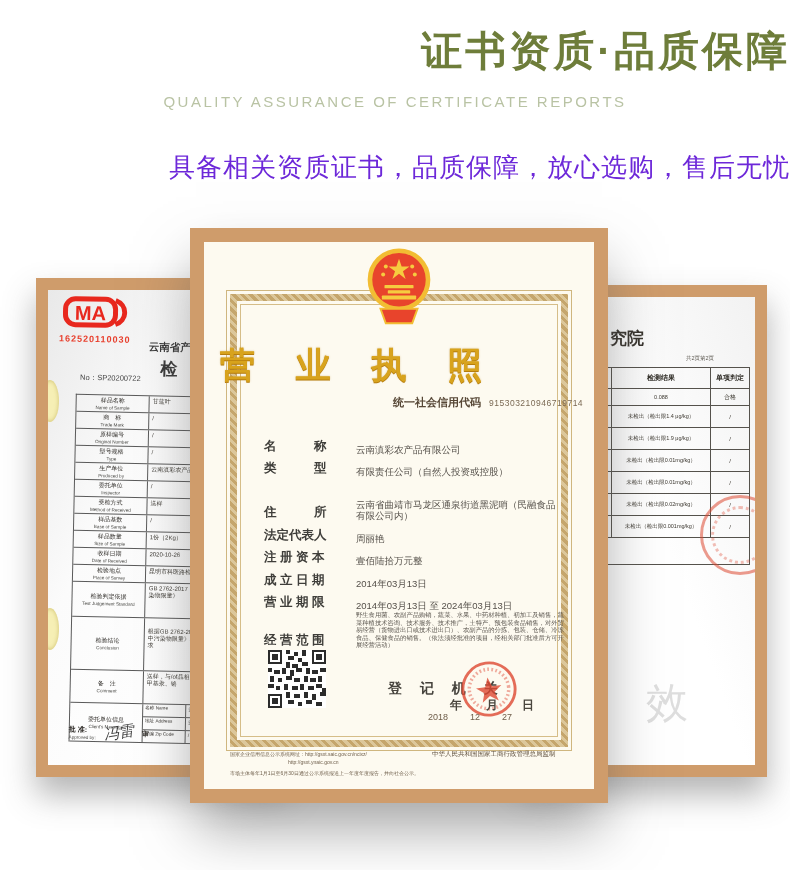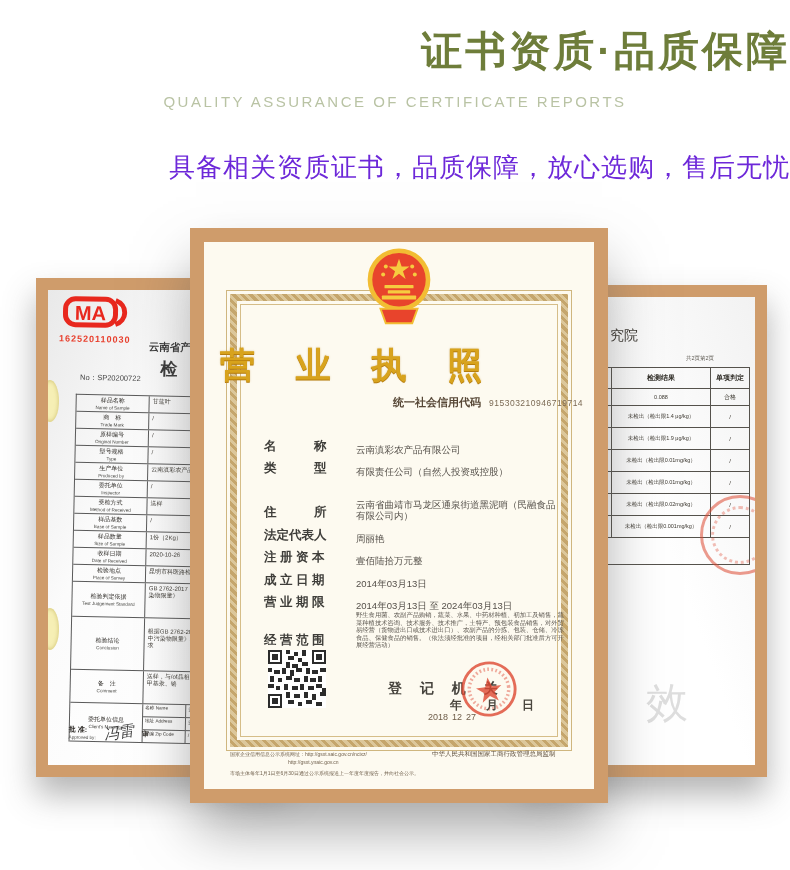--- a/index.html
+++ b/index.html
@@ -46,21 +46,21 @@
   .frow{display:flex;align-items:flex-end;min-height:22.5px;}
   .frow .flabel{width:86px;flex:none;font-size:12.5px;font-weight:bold;color:#3f3e3a;white-space:pre;}
   .frow .fval{margin-left:6px;font-size:9.5px;line-height:11px;color:#55504a;width:226px;}
   .frow .fval.tiny{font-size:6.3px;line-height:7.6px;color:#5a554e;}
 
   .qr{position:absolute;top:408px;left:64px;width:58px;height:58px;}
   .registry{position:absolute;top:438px;left:184px;font-size:14px;font-weight:bold;
     letter-spacing:7px;color:#45423c;white-space:pre;}
   .seal{position:absolute;top:418px;left:256px;width:58px;height:58px;transform:rotate(-8deg);}
   .date-units{position:absolute;top:455px;left:246px;font-size:12px;font-weight:bold;color:#4a463e;white-space:pre;}
-  .date-nums{position:absolute;top:470px;left:224px;display:flex;gap:4px;font-size:9px;color:#6d5c48;}
+  .date-nums{position:absolute;top:470px;left:224px;display:flex;gap:22px;font-size:9px;color:#6d5c48;}
   .lic-foot{position:absolute;font-size:5px;color:#6e5e4a;}
   .lic-foot.r{font-size:6.5px;color:#5c4c3a;}
 
   
   .tilt{transform:rotate(1.2deg);transform-origin:40% 0;}
   .cma{position:absolute;top:5px;left:14px;width:66px;height:38px;}
   .cma-num{position:absolute;top:45px;left:12px;font-size:9px;color:#e8412f;letter-spacing:1px;font-weight:bold;}
   .org-frag{position:absolute;top:50px;left:102px;font-size:10.5px;font-weight:bold;color:#3a3a3a;}
   .org-frag .big{display:block;font-size:17px;margin-top:3px;margin-left:12px;}
   .rep-no{position:absolute;top:84px;left:34px;font-size:7.5px;color:#474747;}
@@ -77,21 +77,21 @@
   .subrow .sl{width:38px;border-right:1px solid #5a5a5a;font-size:4.6px;padding:1px 2px;color:#33302c;}
   .subrow .sv{flex:1;font-size:5px;padding:1px 2px;color:#3f3c36;}
   .signrow{position:absolute;top:434px;left:30px;display:flex;align-items:center;gap:8px;}
   .signrow .cn{font-size:7px;font-weight:bold;color:#33302c;}
   .signrow .en{display:block;font-size:4.6px;font-weight:normal;color:#4a4a46;}
   .sig{font-size:15px;color:#3d3d3d;font-style:italic;transform:rotate(-10deg);font-family:"DejaVu Serif",serif;}
   .sticker{position:absolute;width:18px;height:42px;background:#f6efb5;border-radius:50%;
     left:-7px;box-shadow:inset 0 0 4px rgba(180,160,60,.6);}
 
   
-  .r-org{position:absolute;top:30px;left:80px;font-size:14px;font-weight:normal;color:#38342e;}
+  .r-org{position:absolute;top:30px;left:80px;font-size:17px;font-weight:bold;color:#38342e;}
   .r-page{position:absolute;top:58px;left:156px;font-size:5.5px;color:#5a564e;}
   .rtab{position:absolute;top:70px;left:68px;width:150px;border:1px solid #55524c;border-bottom:none;}
   .rtr{display:flex;border-bottom:1px solid #55524c;align-items:stretch;}
   .rc0{width:12px;flex:none;border-right:1px solid #55524c;}
   .rc1{width:96px;flex:none;border-right:1px solid #55524c;display:flex;align-items:center;
        justify-content:center;text-align:center;font-size:5.5px;color:#3e3a32;padding:2px 1px;line-height:6.5px;}
   .rc2{flex:1;display:flex;align-items:center;justify-content:center;font-size:6px;color:#3e3a32;}
   .rhdr .rc1,.rhdr .rc2{font-weight:bold;font-size:7px;color:#33302a;}
   .rh20{min-height:20px}.rh16{min-height:16px}.rh21{min-height:21px}.rh26{min-height:26px}
   .arc-seal{position:absolute;top:198px;left:170px;width:74px;height:74px;border:3px solid rgba(221,72,50,.55);

